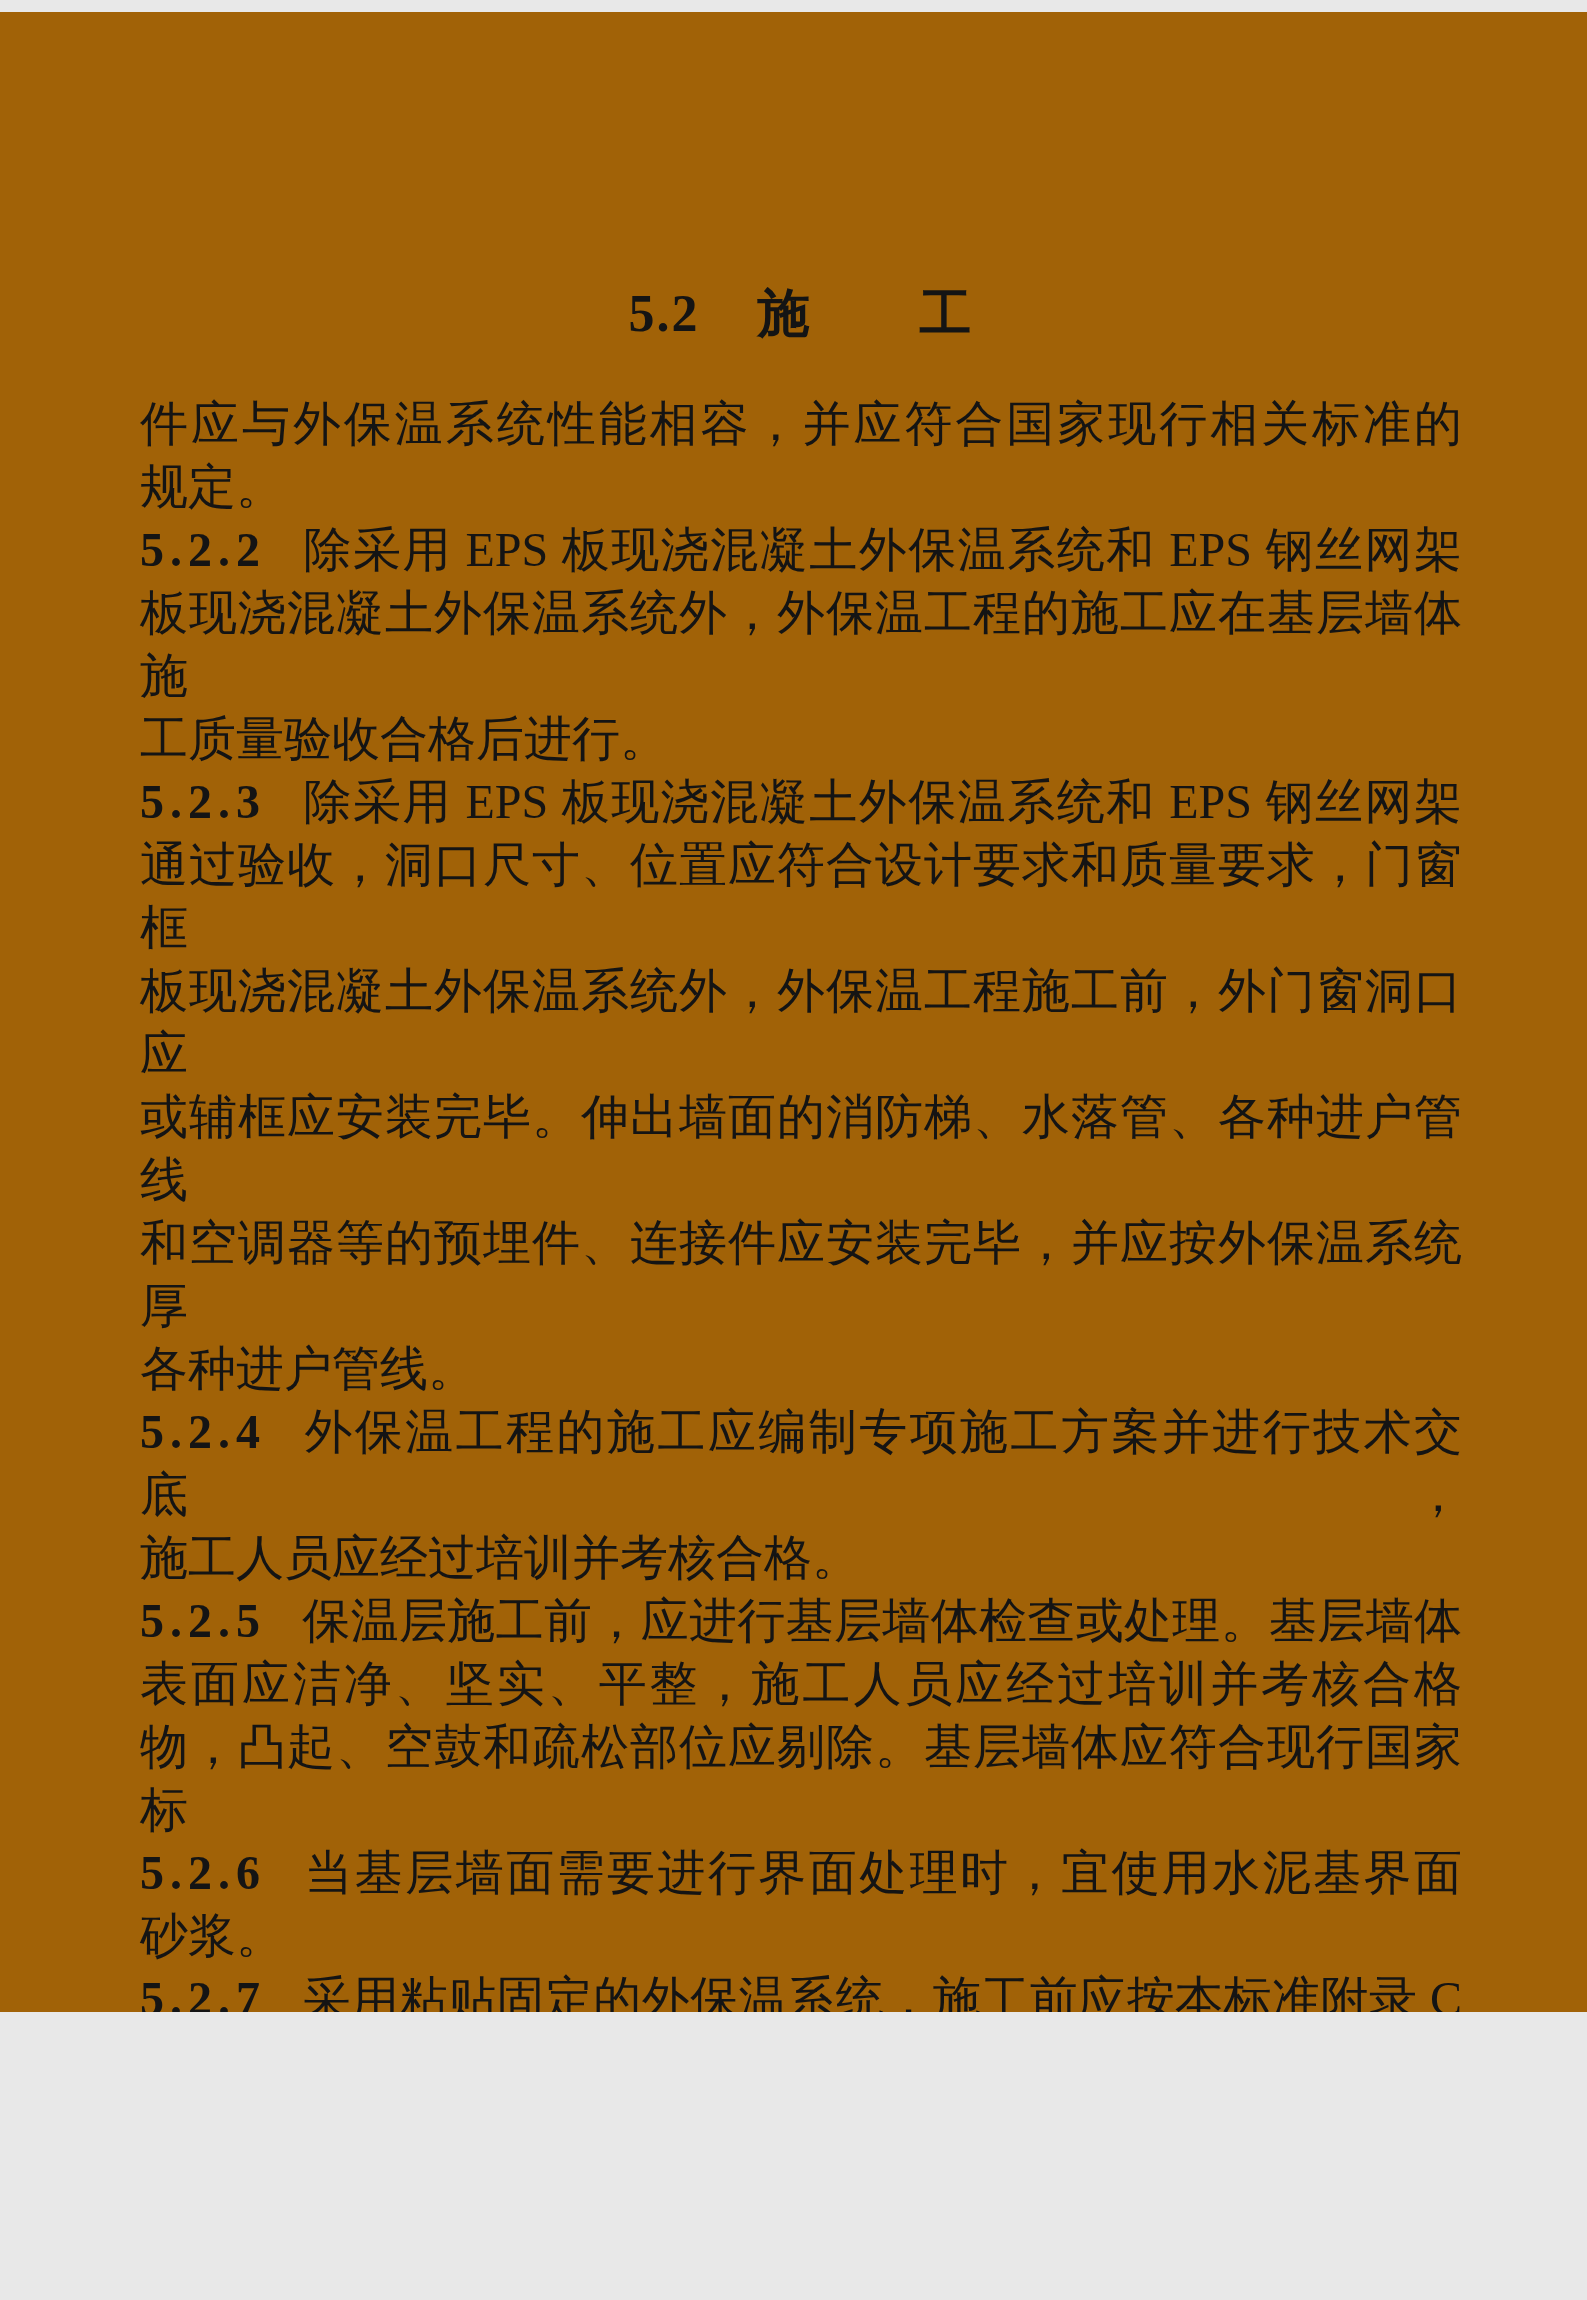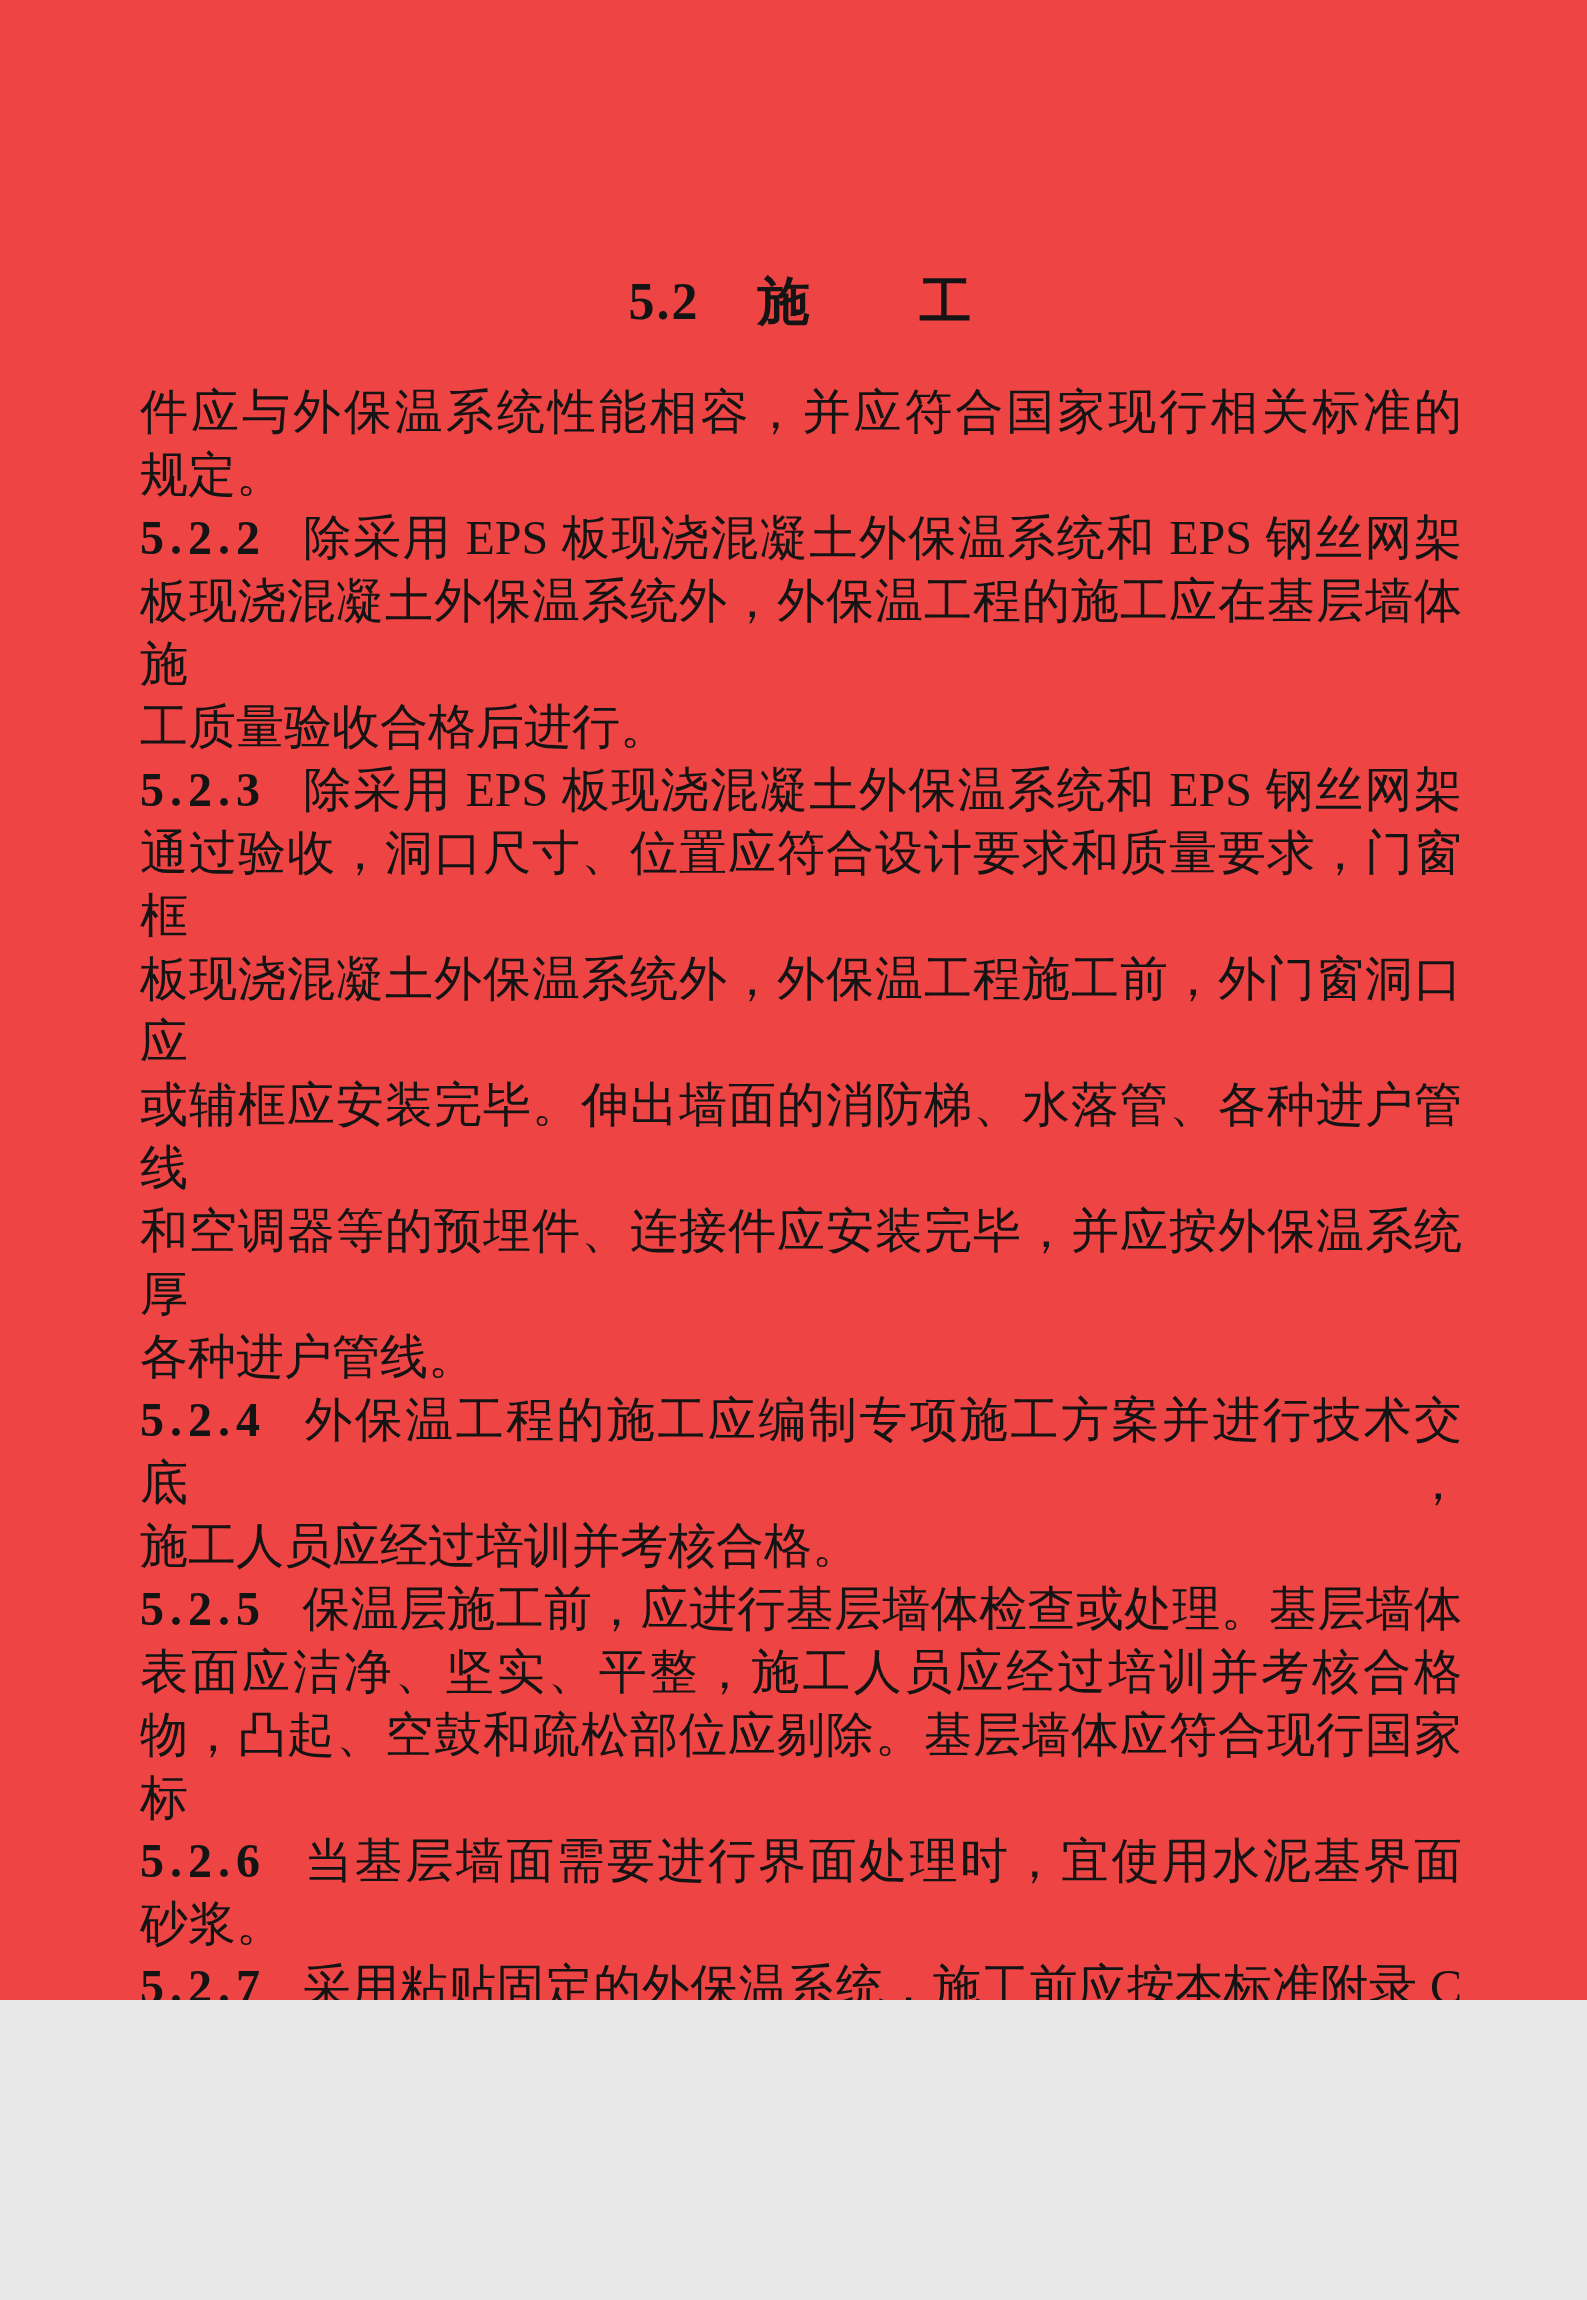--- a/index.html
+++ b/index.html
@@ -1,20 +1,20 @@
 <!DOCTYPE html>
 <html><head>
 <meta charset="utf-8">
 <style>
   html,body{margin:0;padding:0;background:#e8e8e8;}
   .page{
     position:relative;
     width:1587px;height:2000px;
-    margin:0 auto;
-    background:#ef4444;
+    margin:12px auto;
+    background:#a16207;
     overflow:hidden;
     font-family:"Liberation Serif","DejaVu Serif",serif;
     color:#141414;
   }
   .content{
     position:absolute;
     left:140px;top:272px;
     width:1322px;
   }
   .title{

